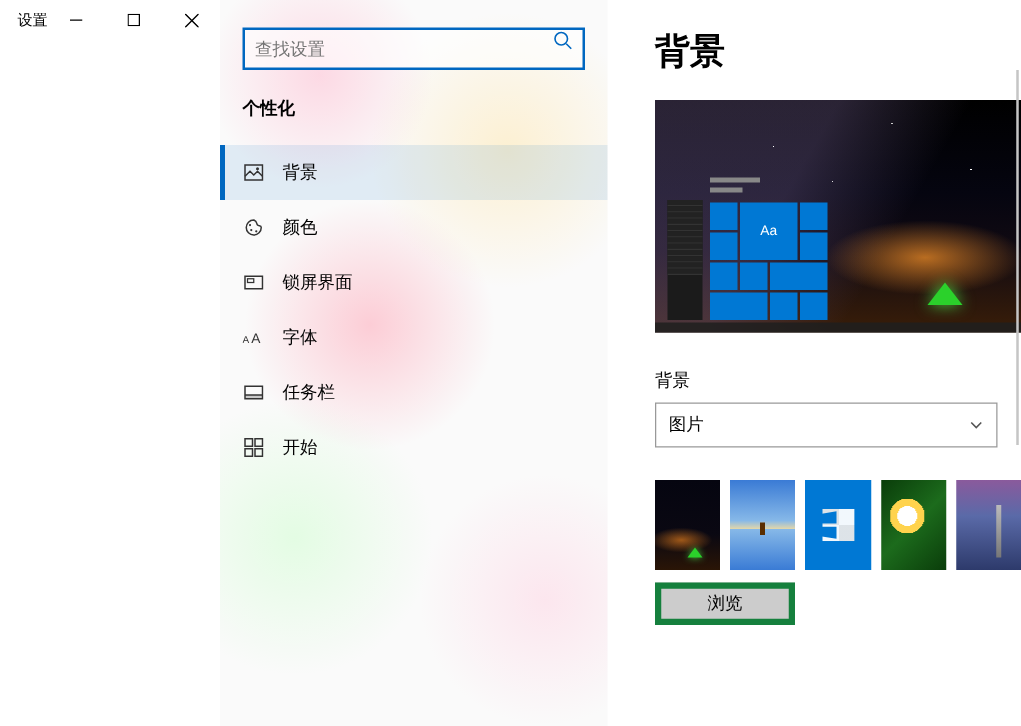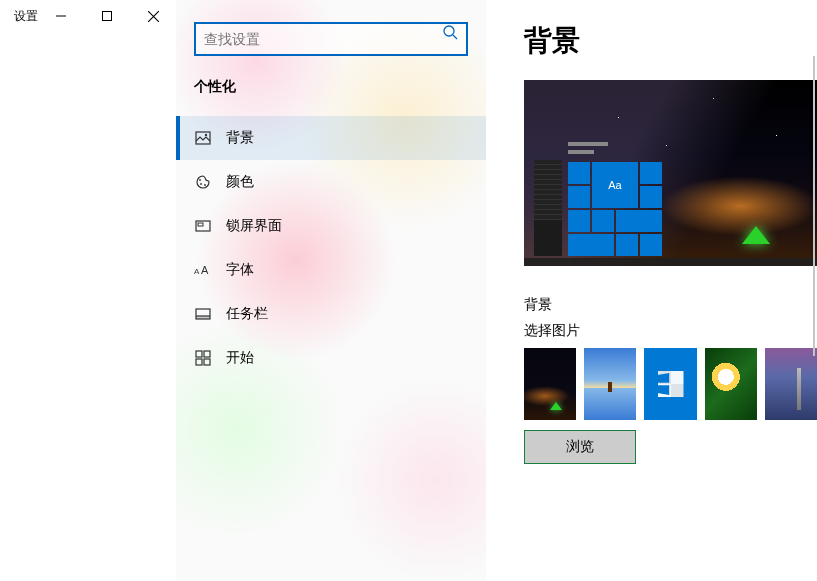--- a/index.html
+++ b/index.html
@@ -66,21 +66,21 @@
   .thumb3 { background:#0078d4; }
   .thumb3::after { content:""; position:absolute; left:50%; top:50%; width:26px; height:26px; transform:translate(-50%,-50%);
     background: conic-gradient(from 0deg, #fff 0 25%, #e9e9e9 25% 50%, #fff 50% 75%, #e9e9e9 75% 100%);
     clip-path: polygon(0 15%, 45% 8%, 45% 45%, 0 45%, 0 55%, 45% 55%, 45% 92%, 0 85%, 0 100%, 100% 100%, 100% 0, 55% 8%, 55% 45%, 100% 45%, 100% 55%, 55% 55%, 55% 92%, 100% 85%, 100% 0, 0 0);
     opacity:0.95;
   }
   .thumb4 { background: radial-gradient(circle at 40% 40%, #fff 0 8px, #ffd34d 8px 14px, transparent 14px),
             linear-gradient(135deg, #0a3d0a, #1c6b1c, #0a3d0a); }
   .thumb5 { background: linear-gradient(to bottom, #8a5a9c 0%, #5a6aa8 40%, #2d3a6b 100%); }
   .thumb5::after { content:""; position:absolute; right:16px; bottom:10px; width:4px; height:42px; background:linear-gradient(to top,#777,#bbb); }
-  .browse-btn { width:112px; height:34px; border:1px solid #15803d; background:#ccc; display:flex; align-items:center; justify-content:center; font-size:14px; }
+  .browse-btn { width:112px; height:34px; border:5px solid #15803d; background:#ccc; display:flex; align-items:center; justify-content:center; font-size:14px; }
   .scroll-indicator { position:absolute; right:2px; top:56px; width:2px; height:300px; background:#c5c5c5; }
   svg { display:block; }
 </style>
 </head>
 <body>
 
 <div class="window">
 
   <div class="titlebar">
     <div class="titlebar-title">设置</div>
@@ -230,22 +230,29 @@
             <div class="tile"></div>
             <div class="tile wide"></div>
           <div class="tile wide"></div>
             <div class="tile"></div>
             <div class="tile"></div>
         </div>
         <div class="mini-taskbar"></div>
       </div>
 
       <div class="section-label">背景</div>
-
-      <div class="section-label">选择图片</div>
+      <div class="dropdown">
+        <span>图片</span>
+        <span>
+          <svg width="12" height="12" viewBox="0 0 12 12">
+              <path d="M2 4 L6 8 L10 4" fill="none" stroke="#555" stroke-width="1.3"></path>
+            </svg>
+        </span>
+      </div>
+
       <div class="thumbs">
         <div class="thumb thumb1 sel"></div>
         <div class="thumb thumb2"></div>
         <div class="thumb thumb3"></div>
         <div class="thumb thumb4"></div>
         <div class="thumb thumb5"></div>
       </div>
 
       <div class="browse-btn">
         <span>浏览</span>

